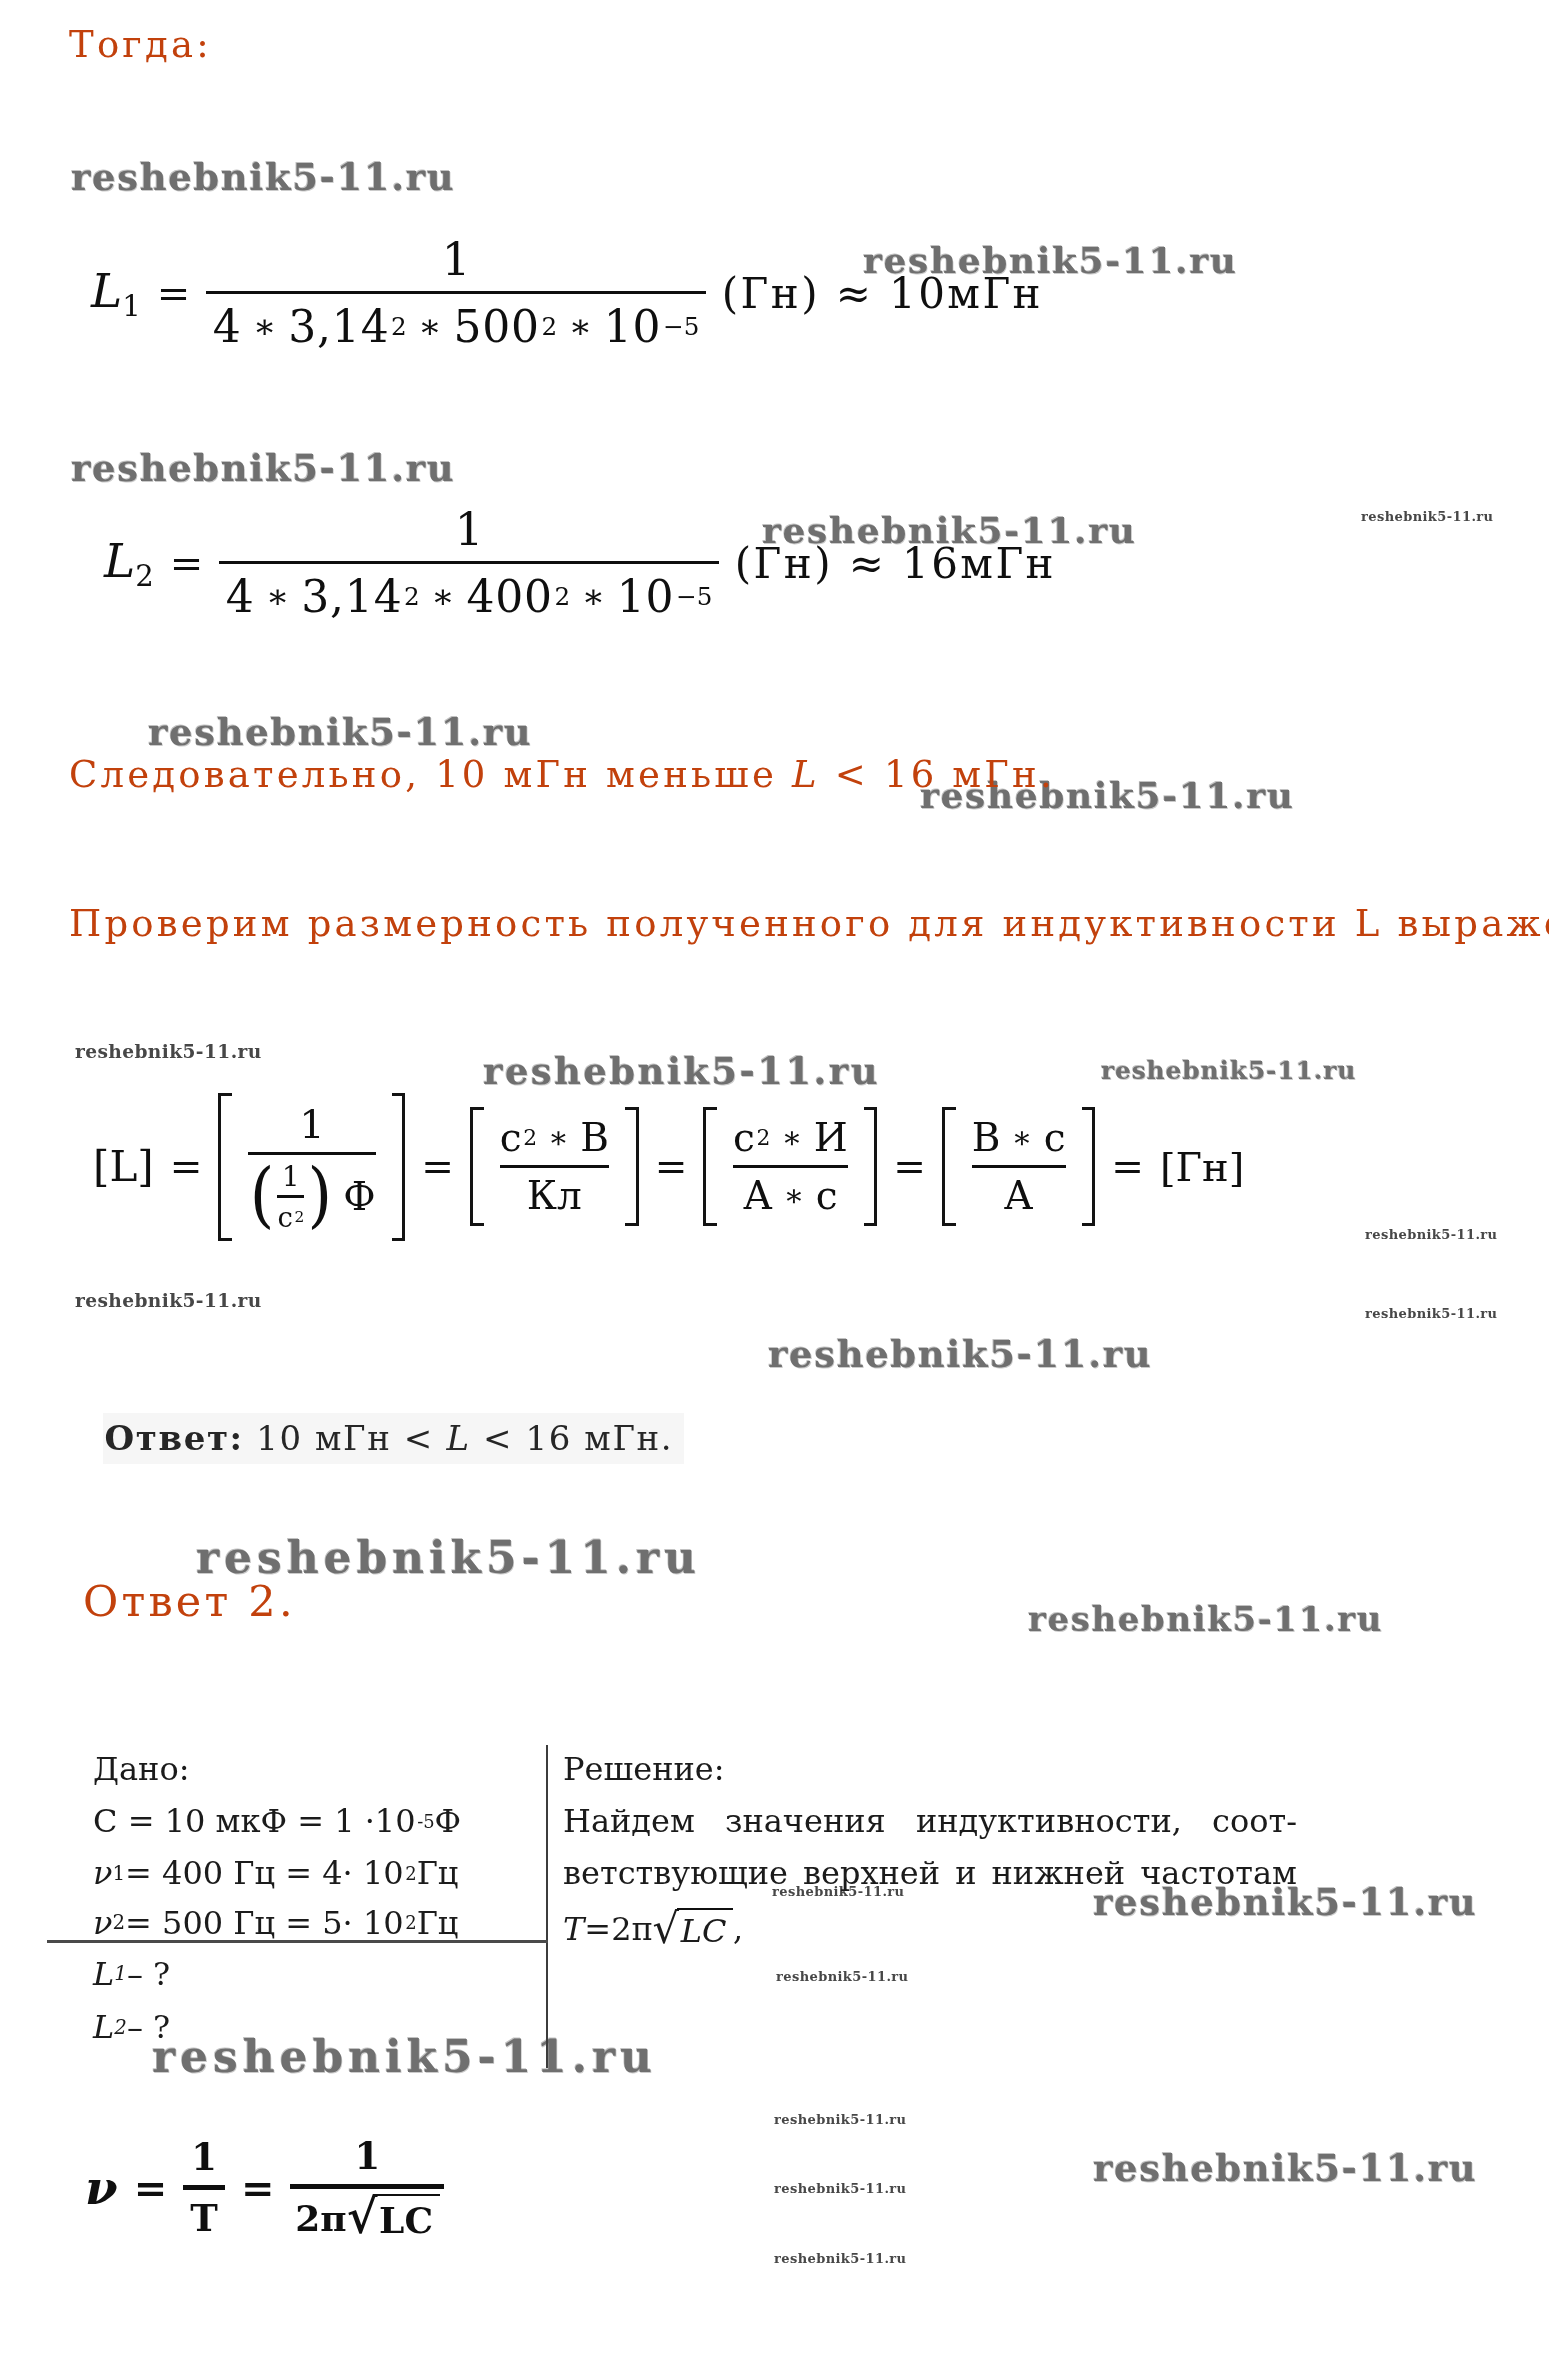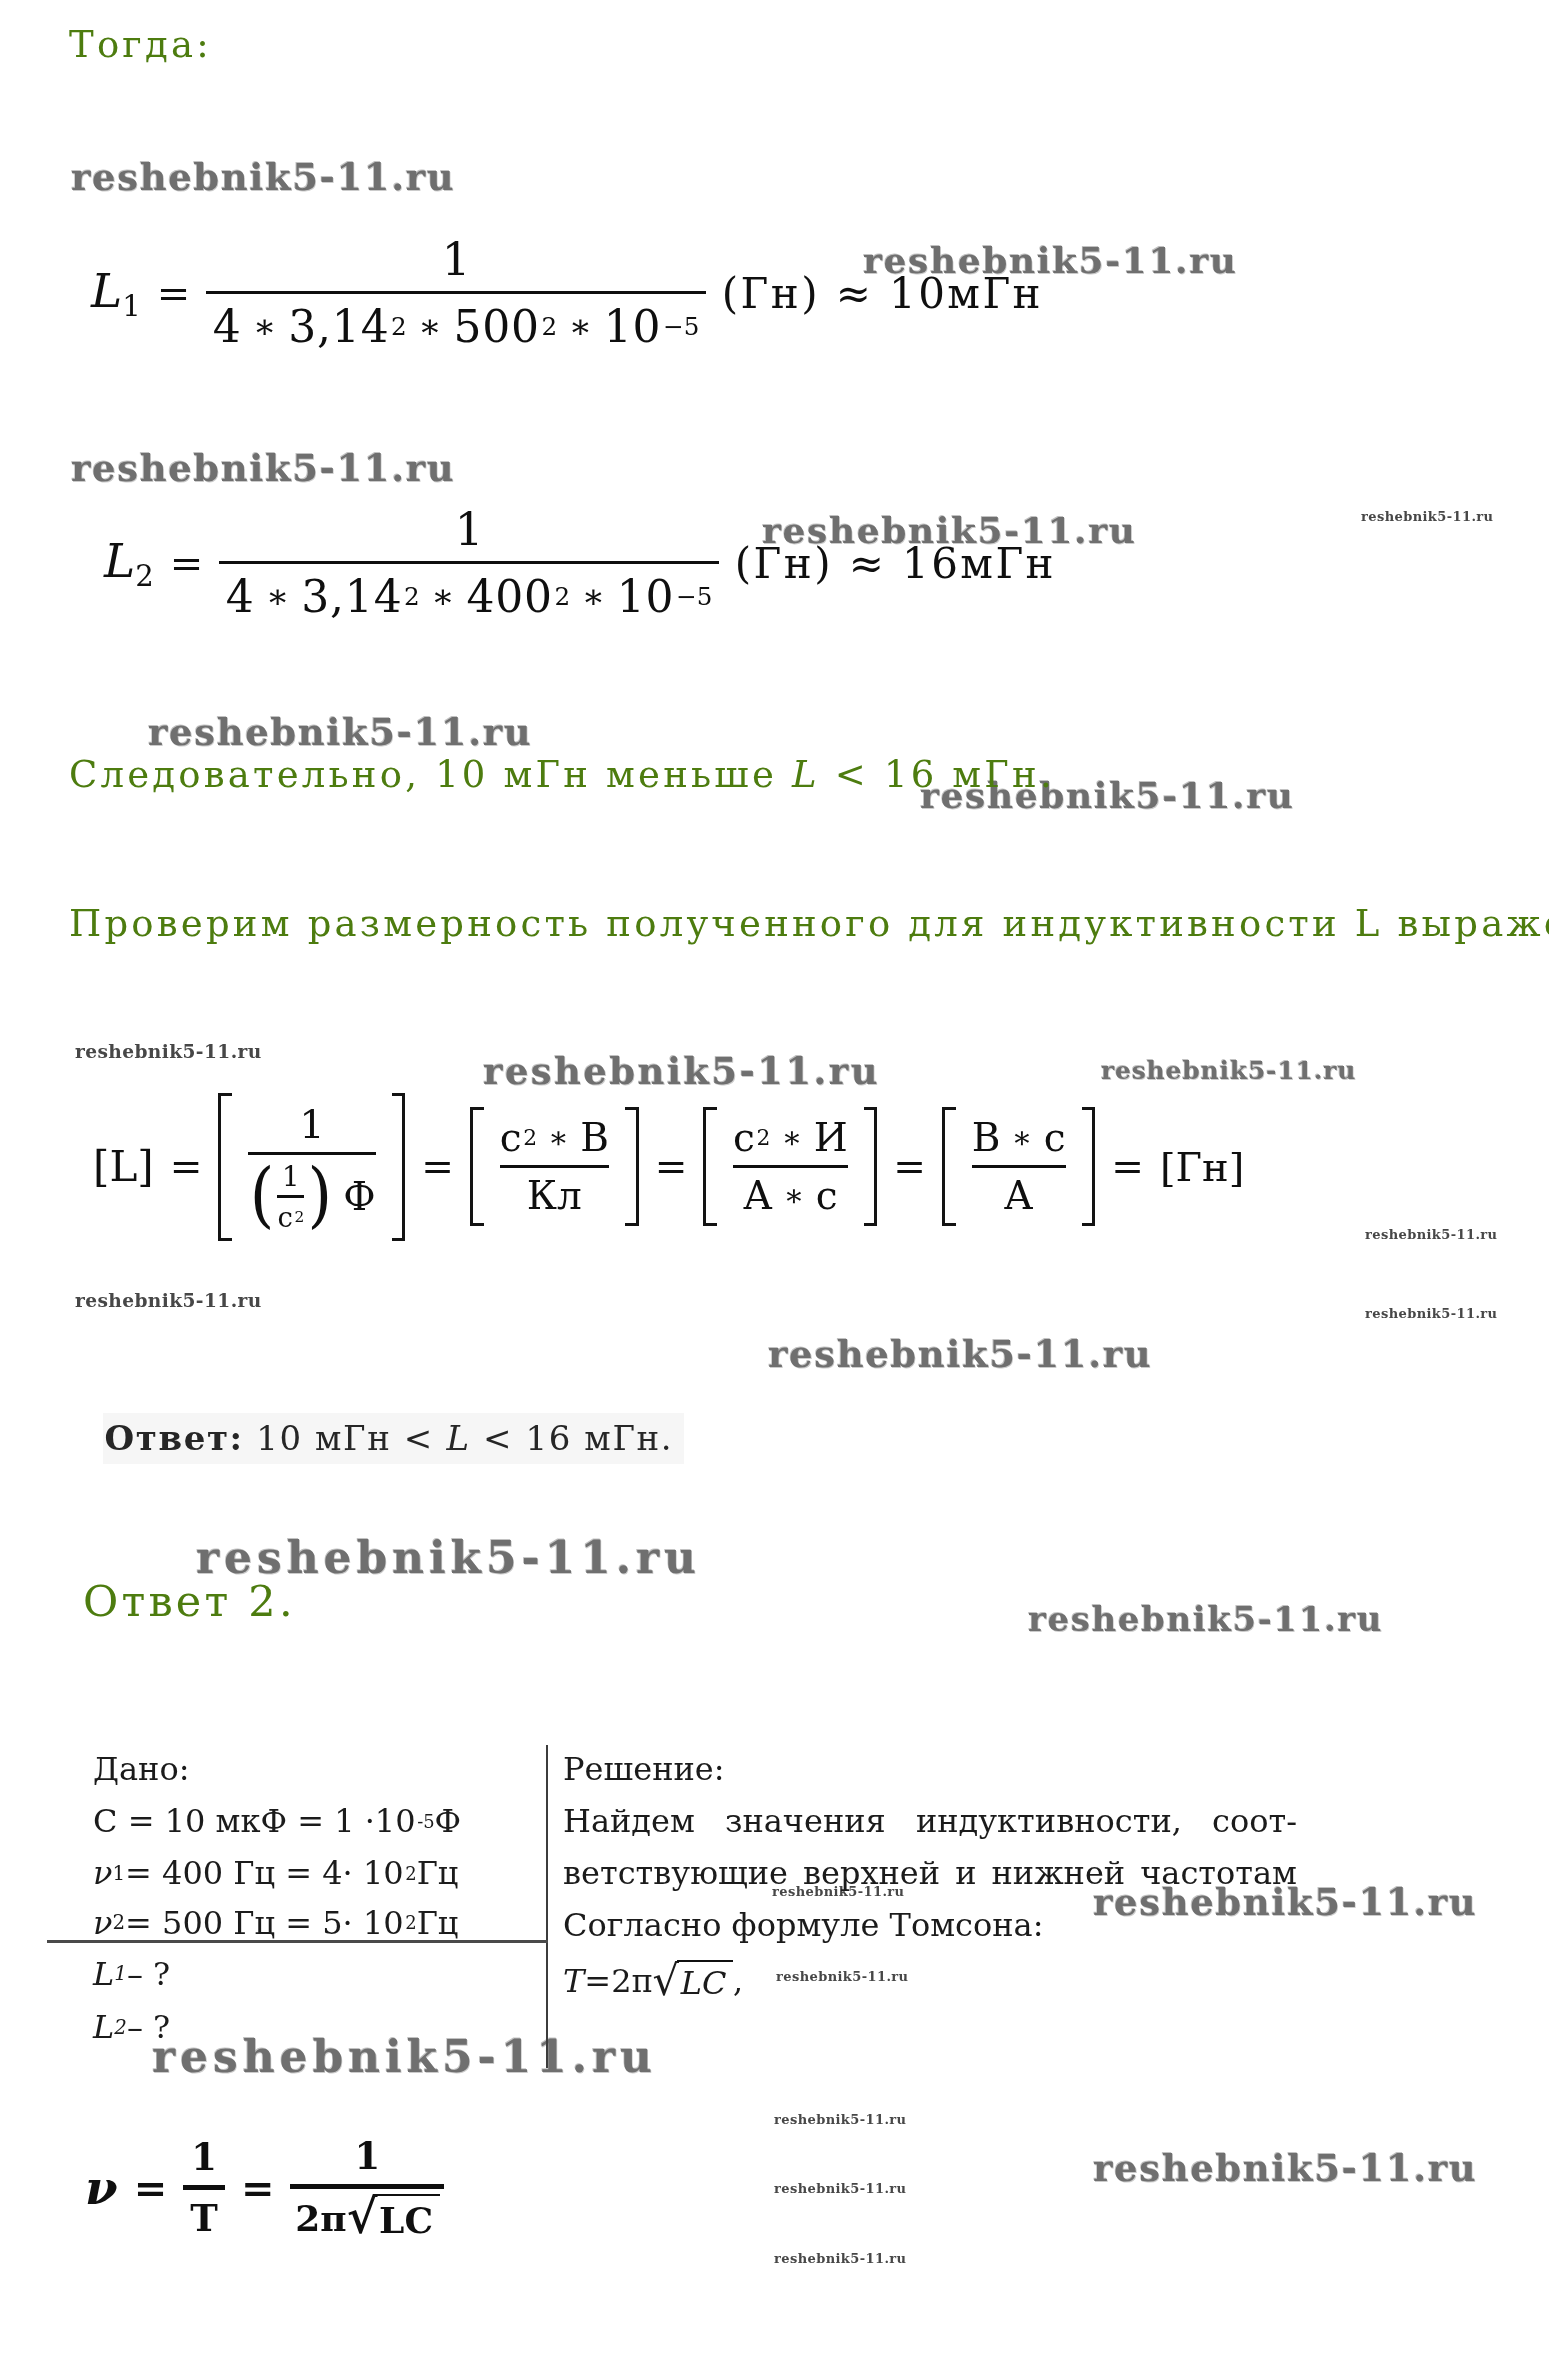--- a/index.html
+++ b/index.html
@@ -12,21 +12,21 @@
   .bold{font-weight:700}
 
   
   .wm{
     position:absolute;font-weight:700;color:#6f6f6f;white-space:nowrap;letter-spacing:1.6px;
     text-shadow:0.8px 0.8px 0 rgba(140,140,140,.45),-0.8px -0.8px 0 rgba(80,80,80,.35);
   }
   .wm.small{color:#474747;letter-spacing:0.4px;text-shadow:none}
 
   
-  .line{position:absolute;font-size:37px;letter-spacing:3.2px;white-space:nowrap;color:#4d7c0f}
+  .line{position:absolute;font-size:37px;letter-spacing:3.2px;white-space:nowrap;color:#c2410c}
 
   
   .formula{position:absolute;display:flex;align-items:center;white-space:nowrap;color:#0f0f0f}
   .frac{display:inline-flex;flex-direction:column;align-items:center;vertical-align:middle}
   .fbar{align-self:stretch;height:3.2px;background:#0e0e0e;margin:4.9px 0}
   .fbar.thin{height:2.4px;margin:3.2px 0}
   .fbar.thick{height:4.9px;margin:5.7px 0}
   .fr-row{display:flex;align-items:center;justify-content:center;white-space:nowrap}
   .sup{font-size:.56em;vertical-align:.62em;margin-left:1.6px;letter-spacing:0}
   .sb{font-size:.62em;vertical-align:-.32em}
@@ -259,21 +259,20 @@
       <span class="it">L</span>
       <span class="sb it">2</span>
       <span> – ?</span>
     </div>
 </div>
 
 <div class="tcell" style="left:563px;top:1743px;width:736px">
   <div class="trow">Решение:</div>
   <div class="trow just">Найдем значения индуктивности, соот-</div>
   <div class="trow just">ветствующие верхней и нижней частотам</div>
-  <div class="trow">Согласно формуле Томсона:</div>
   <div class="trow" style="height:60px">
     <span class="it">T</span>
       <span> = </span>
       <span>2π</span>
       <span class="sqrt">
         <span class="rad">√</span>
         <span class="radicand it">LC</span>
       </span>
       <span> ,</span>
   </div>

